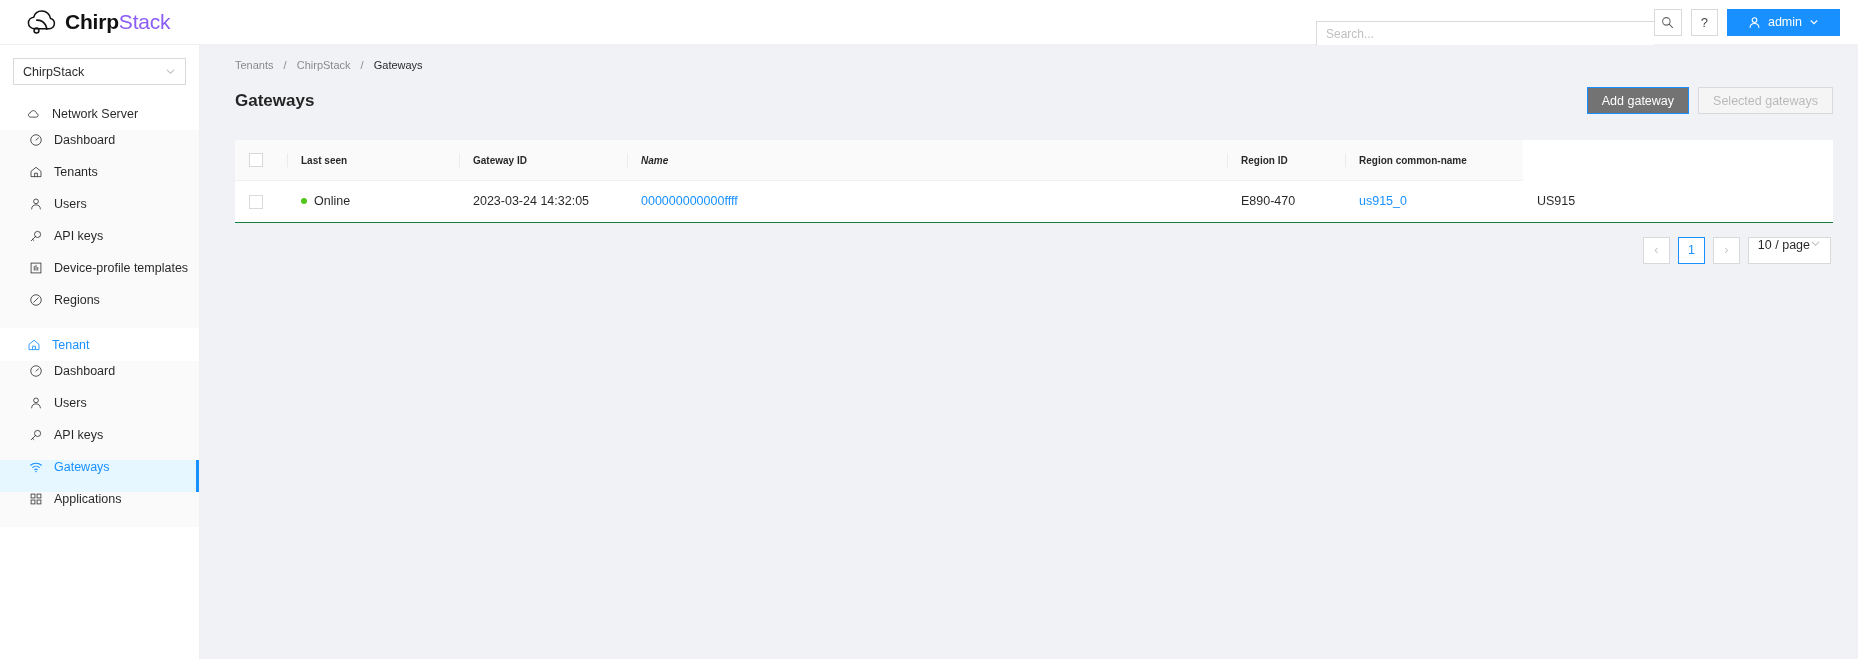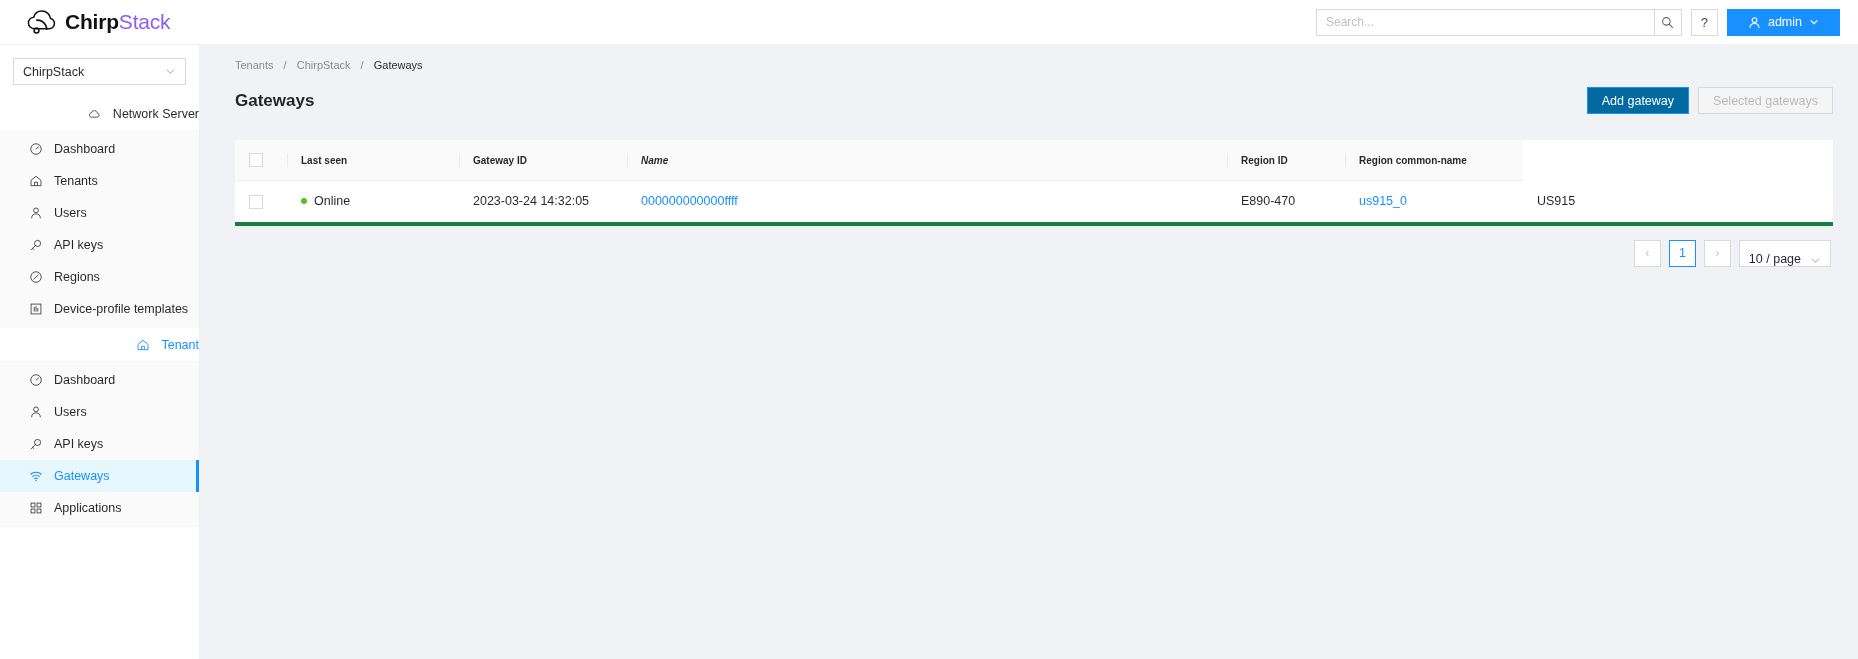--- a/index.html
+++ b/index.html
@@ -23,21 +23,21 @@
   .brand-logo { width: 30px; height: 30px; display: block; }
   .brand-text { font-size: 21px; letter-spacing: -0.2px; white-space: nowrap; }
   .brand-text .b1 { font-weight: bold; color: #111; }
   .brand-text .b2 { font-weight: normal; color: #8b5cf6; }
 
   .topright { display: flex; align-items: center; gap: 9px; }
   .searchwrap { display: flex; height: 27px; }
   .searchwrap input {
     width: 338px; height: 27px; border: 1px solid #d9d9d9; border-right: none;
     padding: 0 9px; font-size: 12px; color: rgba(0,0,0,0.85);
-    font-family: "Liberation Sans", sans-serif; outline: none; background: #fff;
+    font-family: "Liberation Sans", sans-serif; outline: none; background: #fff; margin-top: 12px;
   }
   .searchwrap input::placeholder { color: #bfbfbf; }
   .search-btn {
     width: 28px; height: 27px; border: 1px solid #d9d9d9; background: #fff;
     display: flex; align-items: center; justify-content: center; cursor: pointer;
   }
   .help-btn {
     width: 27px; height: 27px; border: 1px solid #d9d9d9; background: #fff;
     display: flex; align-items: center; justify-content: center;
     font-size: 13px; color: rgba(0,0,0,0.75); cursor: pointer;
@@ -56,27 +56,27 @@
     width: 200px; min-width: 200px; background: #ffffff;
     border-right: 1px solid #f0f0f0; overflow: hidden; padding-top: 13px;
   }
   .tenant-select {
     margin: 0 13px 12px 13px; height: 27px; border: 1px solid #d9d9d9;
     background: #fff; display: flex; align-items: center; justify-content: space-between;
     padding: 0 9px; font-size: 12.5px; color: rgba(0,0,0,0.85); cursor: pointer;
   }
   .nav-section {
     display: flex; align-items: center; gap: 11px; height: 33px;
-    padding-left: 3px; font-size: 12.5px; color: rgba(0,0,0,0.85);
-    background: #fff; cursor: pointer; justify-content: flex-end;
+    padding-left: 27px; font-size: 12.5px; color: rgba(0,0,0,0.85);
+    background: #fff; cursor: pointer;
   }
   .nav-section.active-sec { color: #1890ff; }
   .nav-group { background: #fafafa; padding: 3px 0; }
   .nav-item {
-    display: flex; align-items: center; gap: 11px; height: 32px;
+    display: flex; gap: 11px; height: 32px;
     padding-left: 29px; font-size: 12.5px; color: rgba(0,0,0,0.85);
     cursor: pointer; position: relative;
   }
   .nav-item.selected { background: #e6f7ff; color: #1890ff; }
   .nav-item.selected::after {
     content: ""; position: absolute; right: 0; top: 0; bottom: 0;
     width: 3px; background: #1890ff;
   }
   .ico { width: 14px; height: 14px; display: block; flex: none; }
 
@@ -88,38 +88,38 @@
   .breadcrumb .crumb.last { color: rgba(0,0,0,0.85); cursor: default; }
 
   .pagehead { display: flex; align-items: center; justify-content: space-between; margin-bottom: 26px; }
   .pagetitle { font-size: 17px; font-weight: bold; color: rgba(0,0,0,0.85); }
   .actions { display: flex; gap: 9px; }
   .btn {
     height: 27px; padding: 0 14px; font-size: 12.5px; border: 1px solid transparent;
     display: flex; align-items: center; cursor: pointer; white-space: nowrap;
     font-family: "Liberation Sans", sans-serif;
   }
-  .btn-primary { background: #0369a1; color: #fff; border-color: #1890ff; }
+  .btn-primary { background: #737373; color: #fff; border-color: #1890ff; }
   .btn-disabled { background: #f5f5f5; color: rgba(0,0,0,0.25); border-color: #d9d9d9; cursor: not-allowed; }
 
   
   .card { background: #fff; }
   table { width: 100%; border-collapse: collapse; table-layout: fixed; }
   thead th {
     background: #fafafa; text-align: left; font-size: 10px; font-weight: bold;
     color: rgba(0,0,0,0.85); padding: 13px 14px; border-bottom: 1px solid #f0f0f0;
     position: relative; white-space: nowrap;
   }
   thead th.divided::before {
     content: ""; position: absolute; left: 0; top: 50%; transform: translateY(-50%);
     width: 1px; height: 1.35em; background: rgba(0,0,0,0.06);
   }
   tbody td {
     font-size: 12.5px; color: rgba(0,0,0,0.85); padding: 13px 14px;
-    border-bottom: 4px solid #15803d; white-space: nowrap; overflow: hidden; text-overflow: ellipsis;
+    border-bottom: 1px solid #15803d; white-space: nowrap; overflow: hidden; text-overflow: ellipsis;
   }
   .col-check { width: 52px; }
   .col-lastseen { width: 172px; }
   .col-gwid { width: 168px; }
   .col-name { width: 600px; font-style: italic; }
   .col-regionid { width: 118px; }
   .col-regionname { width: 178px; }
   .cbox {
     width: 14px; height: 14px; border: 1px solid #d9d9d9; background: #fff;
     display: inline-block; cursor: pointer; vertical-align: middle;
@@ -133,21 +133,21 @@
     display: flex; align-items: center; justify-content: flex-end;
     gap: 8px; padding: 14px 2px 0 0;
   }
   .pg {
     min-width: 27px; height: 27px; border: 1px solid #d9d9d9; background: #fff;
     display: flex; align-items: center; justify-content: center;
     font-size: 12.5px; color: rgba(0,0,0,0.85); cursor: pointer; padding: 0 6px;
   }
   .pg.disabled { color: rgba(0,0,0,0.25); cursor: not-allowed; }
   .pg.active { border-color: #1890ff; color: #1890ff; }
-  .pg-size { display: flex; align-items: flex-end; gap: 9px; padding: 0 9px; }
+  .pg-size { display: flex; align-items: flex-start; padding: 0 9px; }
 </style>
 </head>
 <body>
 
 <div class="app">
 
   <div class="topbar">
     <div class="brand">
       <svg class="brand-logo" viewBox="0 0 32 32">
         <path d="M9.6 23.2 C5.3 23.2 2.6 20.4 2.6 17 C2.6 13.8 5.0 11.2 8.2 10.9 C9.2 7.0 12.7 4.2 16.9 4.2 C21.6 4.2 25.5 7.7 26.1 12.2 C28.6 12.8 30.3 15.0 30.3 17.6 C30.3 20.7 27.8 23.2 24.7 23.2 Z" fill="none" stroke="#111" stroke-width="1.6" stroke-linejoin="round"></path>
@@ -224,33 +224,33 @@
         <div class="nav-item">
           <svg class="ico" viewBox="0 0 16 16">
             <circle cx="9.8" cy="6.2" r="3.5" fill="none" stroke="rgba(0,0,0,0.75)" stroke-width="1"></circle>
             <line x1="7.3" y1="8.7" x2="2.6" y2="13.4" stroke="rgba(0,0,0,0.75)" stroke-width="1" stroke-linecap="round"></line>
             <line x1="4.2" y1="11.8" x2="5.6" y2="13.2" stroke="rgba(0,0,0,0.75)" stroke-width="1" stroke-linecap="round"></line>
           </svg>
           <span>API keys</span>
         </div>
         <div class="nav-item">
           <svg class="ico" viewBox="0 0 16 16">
-            <circle cx="8" cy="8" r="6" fill="none" stroke="rgba(0,0,0,0.75)" stroke-width="1"></circle>
-            <line x1="10.6" y1="5.4" x2="5.4" y2="10.6" stroke="rgba(0,0,0,0.75)" stroke-width="1" stroke-linecap="round"></line>
-          </svg>
-          <span>Regions</span>
-        </div>
-        <div class="nav-item">
-          <svg class="ico" viewBox="0 0 16 16">
             <rect x="2.4" y="2.4" width="11.2" height="11.2" fill="none" stroke="rgba(0,0,0,0.75)" stroke-width="1"></rect>
             <line x1="6" y1="10.5" x2="6" y2="6.2" stroke="rgba(0,0,0,0.75)" stroke-width="1" stroke-linecap="round"></line>
             <line x1="8" y1="10.5" x2="8" y2="4.9" stroke="rgba(0,0,0,0.75)" stroke-width="1" stroke-linecap="round"></line>
             <line x1="10" y1="10.5" x2="10" y2="7.4" stroke="rgba(0,0,0,0.75)" stroke-width="1" stroke-linecap="round"></line>
           </svg>
           <span>Device-profile templates</span>
+        </div>
+        <div class="nav-item">
+          <svg class="ico" viewBox="0 0 16 16">
+            <circle cx="8" cy="8" r="6" fill="none" stroke="rgba(0,0,0,0.75)" stroke-width="1"></circle>
+            <line x1="10.6" y1="5.4" x2="5.4" y2="10.6" stroke="rgba(0,0,0,0.75)" stroke-width="1" stroke-linecap="round"></line>
+          </svg>
+          <span>Regions</span>
         </div>
       </div>
 
       <div class="nav-section active-sec">
         <svg class="ico" viewBox="0 0 16 16">
           <path d="M2.3 7.3 L8 2.6 L13.7 7.3 L13.7 13.3 L2.3 13.3 Z" fill="none" stroke="#1890ff" stroke-width="1" stroke-linejoin="round"></path>
           <path d="M6.4 13.3 L6.4 9.4 L9.6 9.4 L9.6 13.3" fill="none" stroke="#1890ff" stroke-width="1"></path>
         </svg>
         <span>Tenant</span>
       </div>

